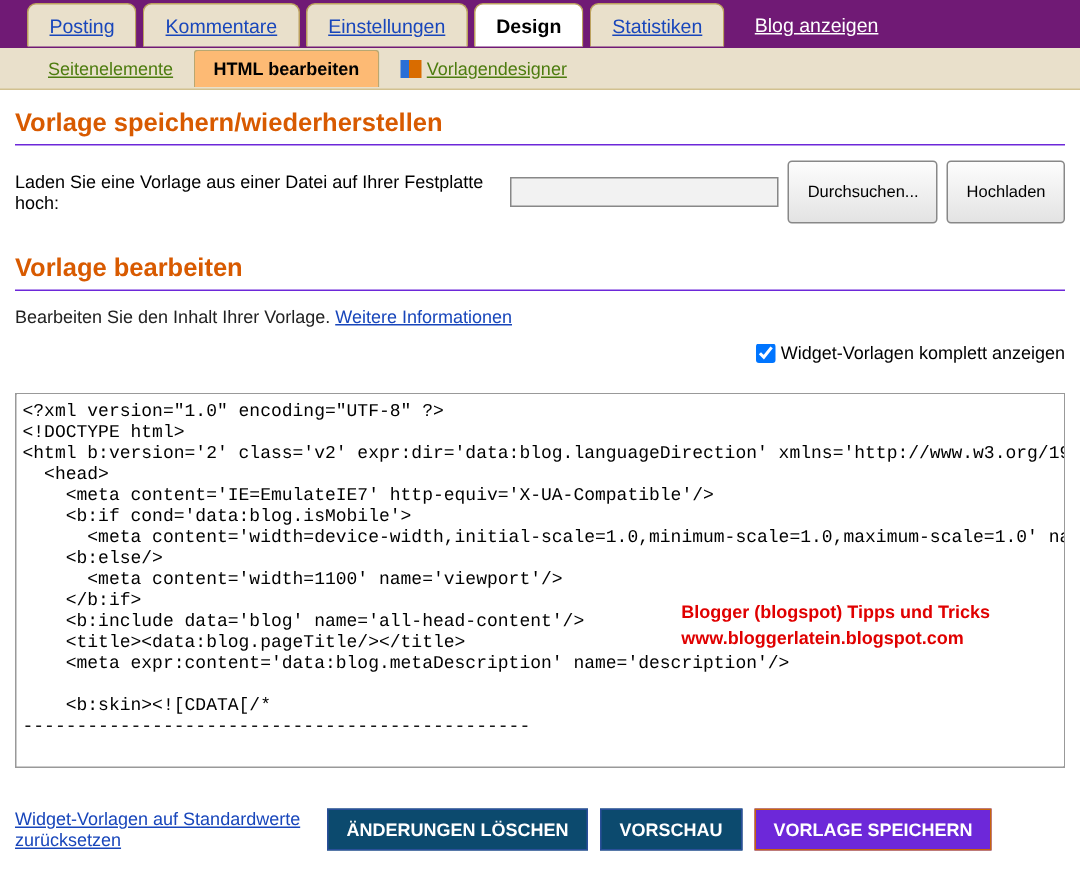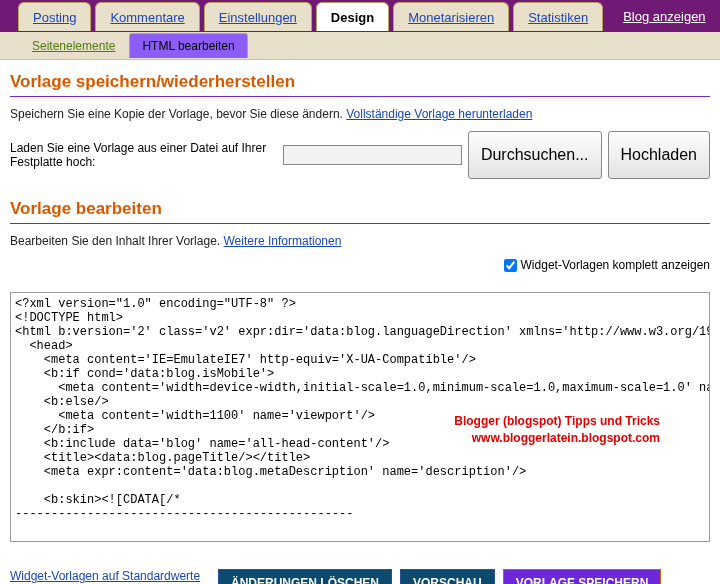--- a/index.html
+++ b/index.html
@@ -6,60 +6,59 @@
 body{font-family:Arial,sans-serif;font-size:12px;background:#fff;width:720px}
 .topbar{background:#701a75;height:32px;display:flex;align-items:center;padding-left:18px}
 .tab{background:#e9e0cb;border-radius:6px 6px 0 0;padding:7px 14px 6px;margin-right:4px;border:1px solid #bba15e;border-bottom:none;cursor:pointer}
 .tab a{color:#1846bb;text-decoration:underline;font-size:13px}
 .tab.active{background:#fff}
 .tab.active span{font-weight:bold;color:#000;font-size:13px}
 .blog-link{color:#fff;text-decoration:underline;font-size:13px;padding:8px 12px;margin-left:4px}
 .subbar{background:#e9e0cb;height:28px;display:flex;align-items:center;padding-left:20px;border-bottom:1px solid #d2c190}
 .subtab{padding:5px 12px;margin-right:2px}
 .subtab a{color:#4d7c0f;text-decoration:underline;font-size:12px}
-.subtab.active{background:#8b5cf6;border:1px solid #b9a771;border-bottom:none;border-radius:3px 3px 0 0;font-weight:normal;color:#000;font-size:12px}
+.subtab.active{background:#fdba74;border:1px solid #b9a771;border-bottom:none;border-radius:3px 3px 0 0;font-weight:bold;color:#000;font-size:12px}
 .subtab-icon{display:inline-block;width:14px;height:12px;background:linear-gradient(90deg,#2a6fd6 40%,#d96c00 40%);margin-right:4px;vertical-align:middle}
 .content{padding:12px 10px}
 h2{color:#d85a00;font-size:17px;font-weight:bold;border-bottom:1px solid #6d28d9;padding-bottom:4px;margin-bottom:10px}
 .para{margin-bottom:10px;font-size:12px;color:#222}
 .para a{color:#1846bb;text-decoration:underline}
 .upload-row{display:flex;align-items:center;gap:6px;margin-bottom:20px}
 .upload-row input[type=text]{flex:1;max-width:200px;height:20px;border:1px solid #888;background:#f2f2f2}
-.btn-native{background:linear-gradient(#fdfdfd,#e3e3e3);border:1px solid #888;border-radius:3px;padding:14px 12px;font-size:16px;cursor:pointer}
+.btn-native{background:linear-gradient(#fdfdfd,#e3e3e3);border:1px solid #888;border-radius:3px;padding:14px 12px;font-size:11px;cursor:pointer}
 .checkbox-row{text-align:right;margin-bottom:20px;font-size:12px}
 .checkbox-row input{vertical-align:middle;margin-right:4px}
 .code-area{width:700px;height:250px;border:1px solid #999;font-family:'Courier New',monospace;font-size:12px;padding:4px;white-space:pre;overflow:auto;resize:none;position:relative}
-.watermark{position:absolute;right:60px;top:413px;color:#e00000;font-weight:bold;font-size:12px;text-align:right;pointer-events:none;line-height:1.4}
+.watermark{position:absolute;right:60px;top:400px;color:#e00000;font-weight:bold;font-size:12px;text-align:left;pointer-events:none;line-height:1.4}
 .footer{display:flex;align-items:flex-end;padding:12px 10px;gap:8px}
 .footer-link{color:#1846bb;text-decoration:underline;font-size:12px;width:200px}
 .bigbtn{padding:6px 12px;font-size:12px;font-weight:bold;color:#fff;border:1px solid;cursor:pointer}
 .bigbtn.blue{background:#0c4a6e;border-color:#2a4f9a}
 .bigbtn.orange{background:#6d28d9;border-color:#c8650a}
 </style>
 </head>
 <body>
 
 <div class="topbar">
   <div class="tab"><a>Posting</a></div>
   <div class="tab"><a>Kommentare</a></div>
   <div class="tab"><a>Einstellungen</a></div>
   <div class="tab active"><span>Design</span></div>
-  <div class="tab"><a>Monetarisieren</a></div>
   <div class="tab"><a>Statistiken</a></div>
   <a class="blog-link">Blog anzeigen</a>
 </div>
 
 <div class="subbar">
   <div class="subtab"><a>Seitenelemente</a></div>
   <div class="subtab active">HTML bearbeiten</div>
+  <div class="subtab"><span class="subtab-icon"></span><a>Vorlagendesigner</a></div>
 </div>
 
 <div class="content">
   <h2>Vorlage speichern/wiederherstellen</h2>
-  <p class="para"><span>Speichern Sie eine Kopie der Vorlage, bevor Sie diese ändern. </span><a>Vollständige Vorlage herunterladen</a></p>
   <div class="upload-row">
     <span>Laden Sie eine Vorlage aus einer Datei auf Ihrer Festplatte hoch:</span>
     <input type="text" style="">
     <button class="btn-native">Durchsuchen...</button>
     <button class="btn-native">Hochladen</button>
   </div>
 
   <h2>Vorlage bearbeiten</h2>
   <p class="para"><span>Bearbeiten Sie den Inhalt Ihrer Vorlage. </span><a>Weitere Informationen</a></p>
   <div class="checkbox-row">

